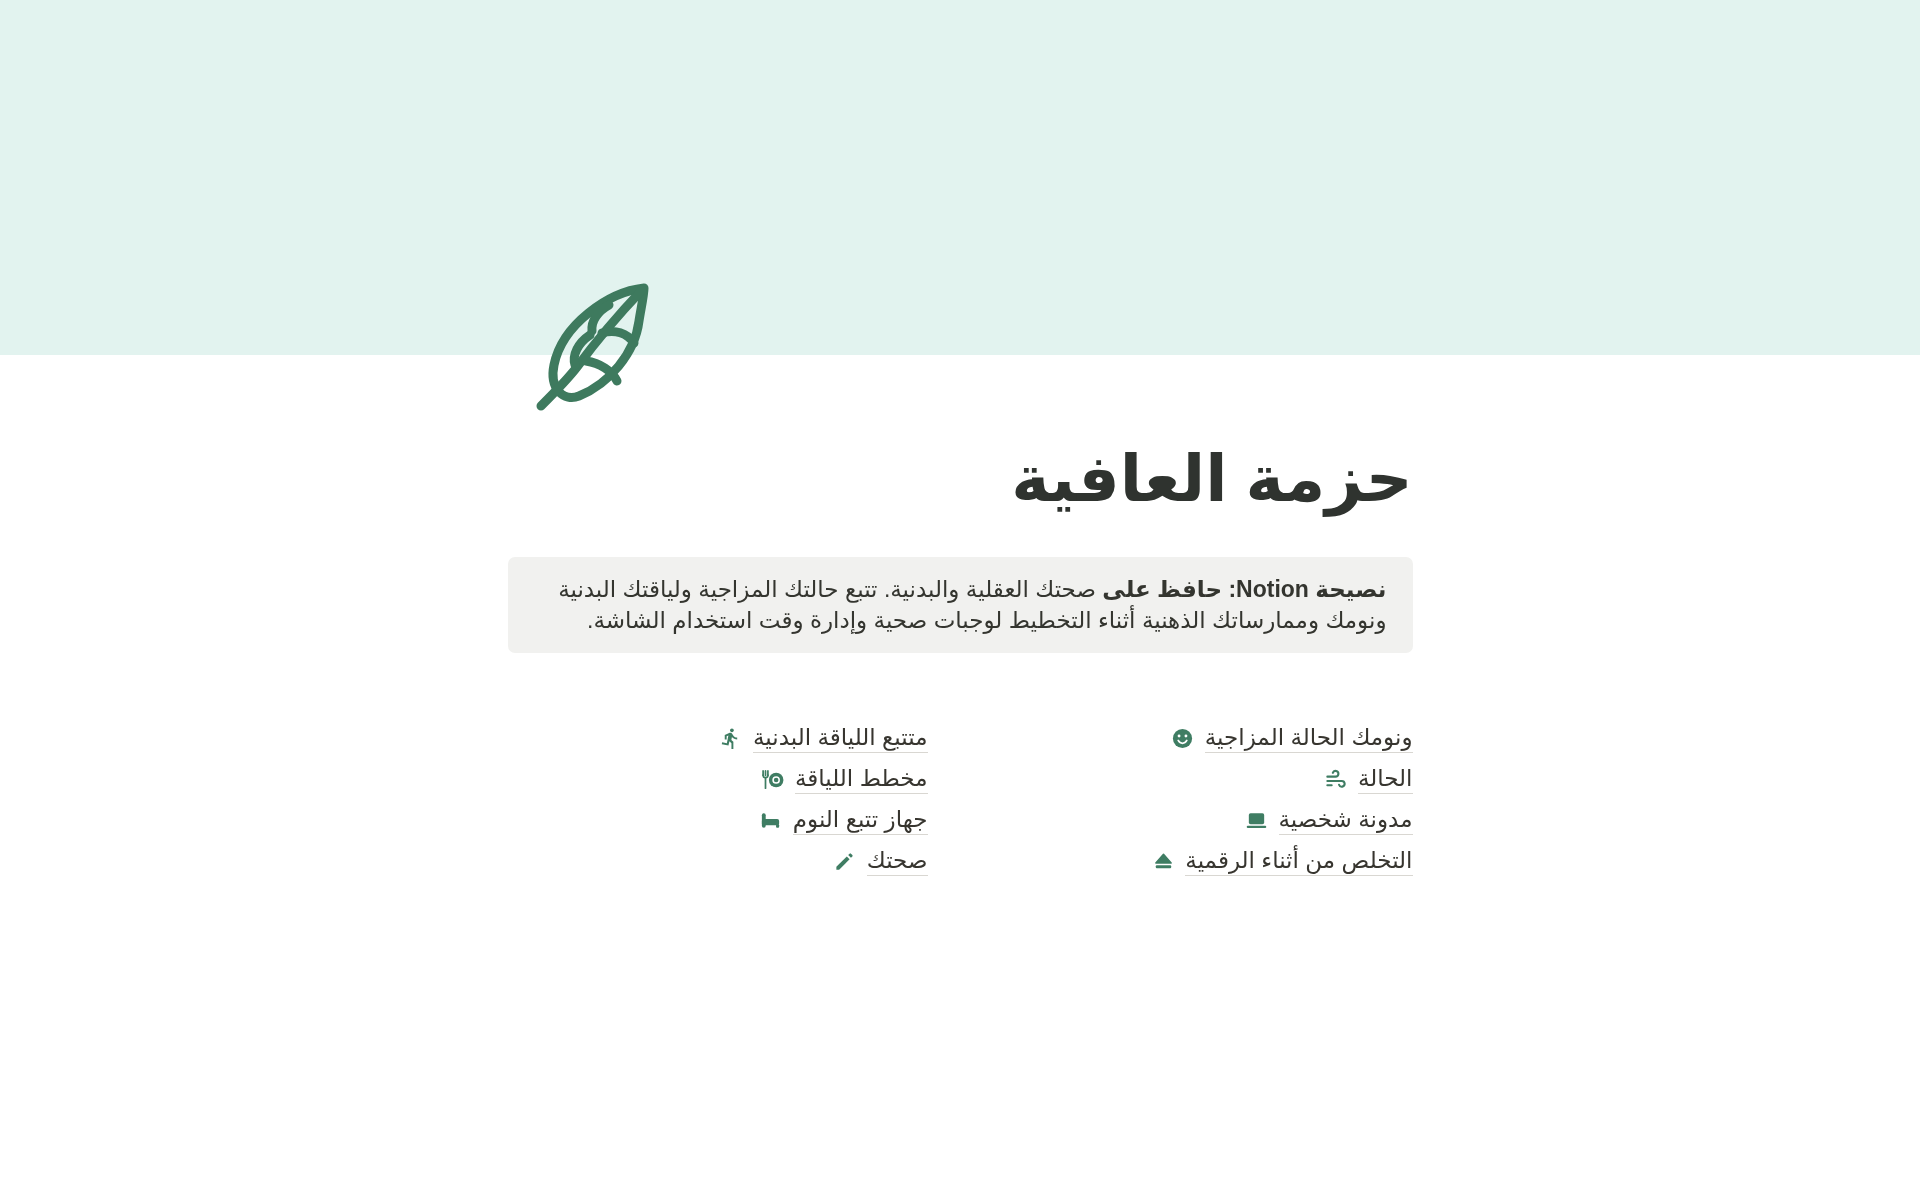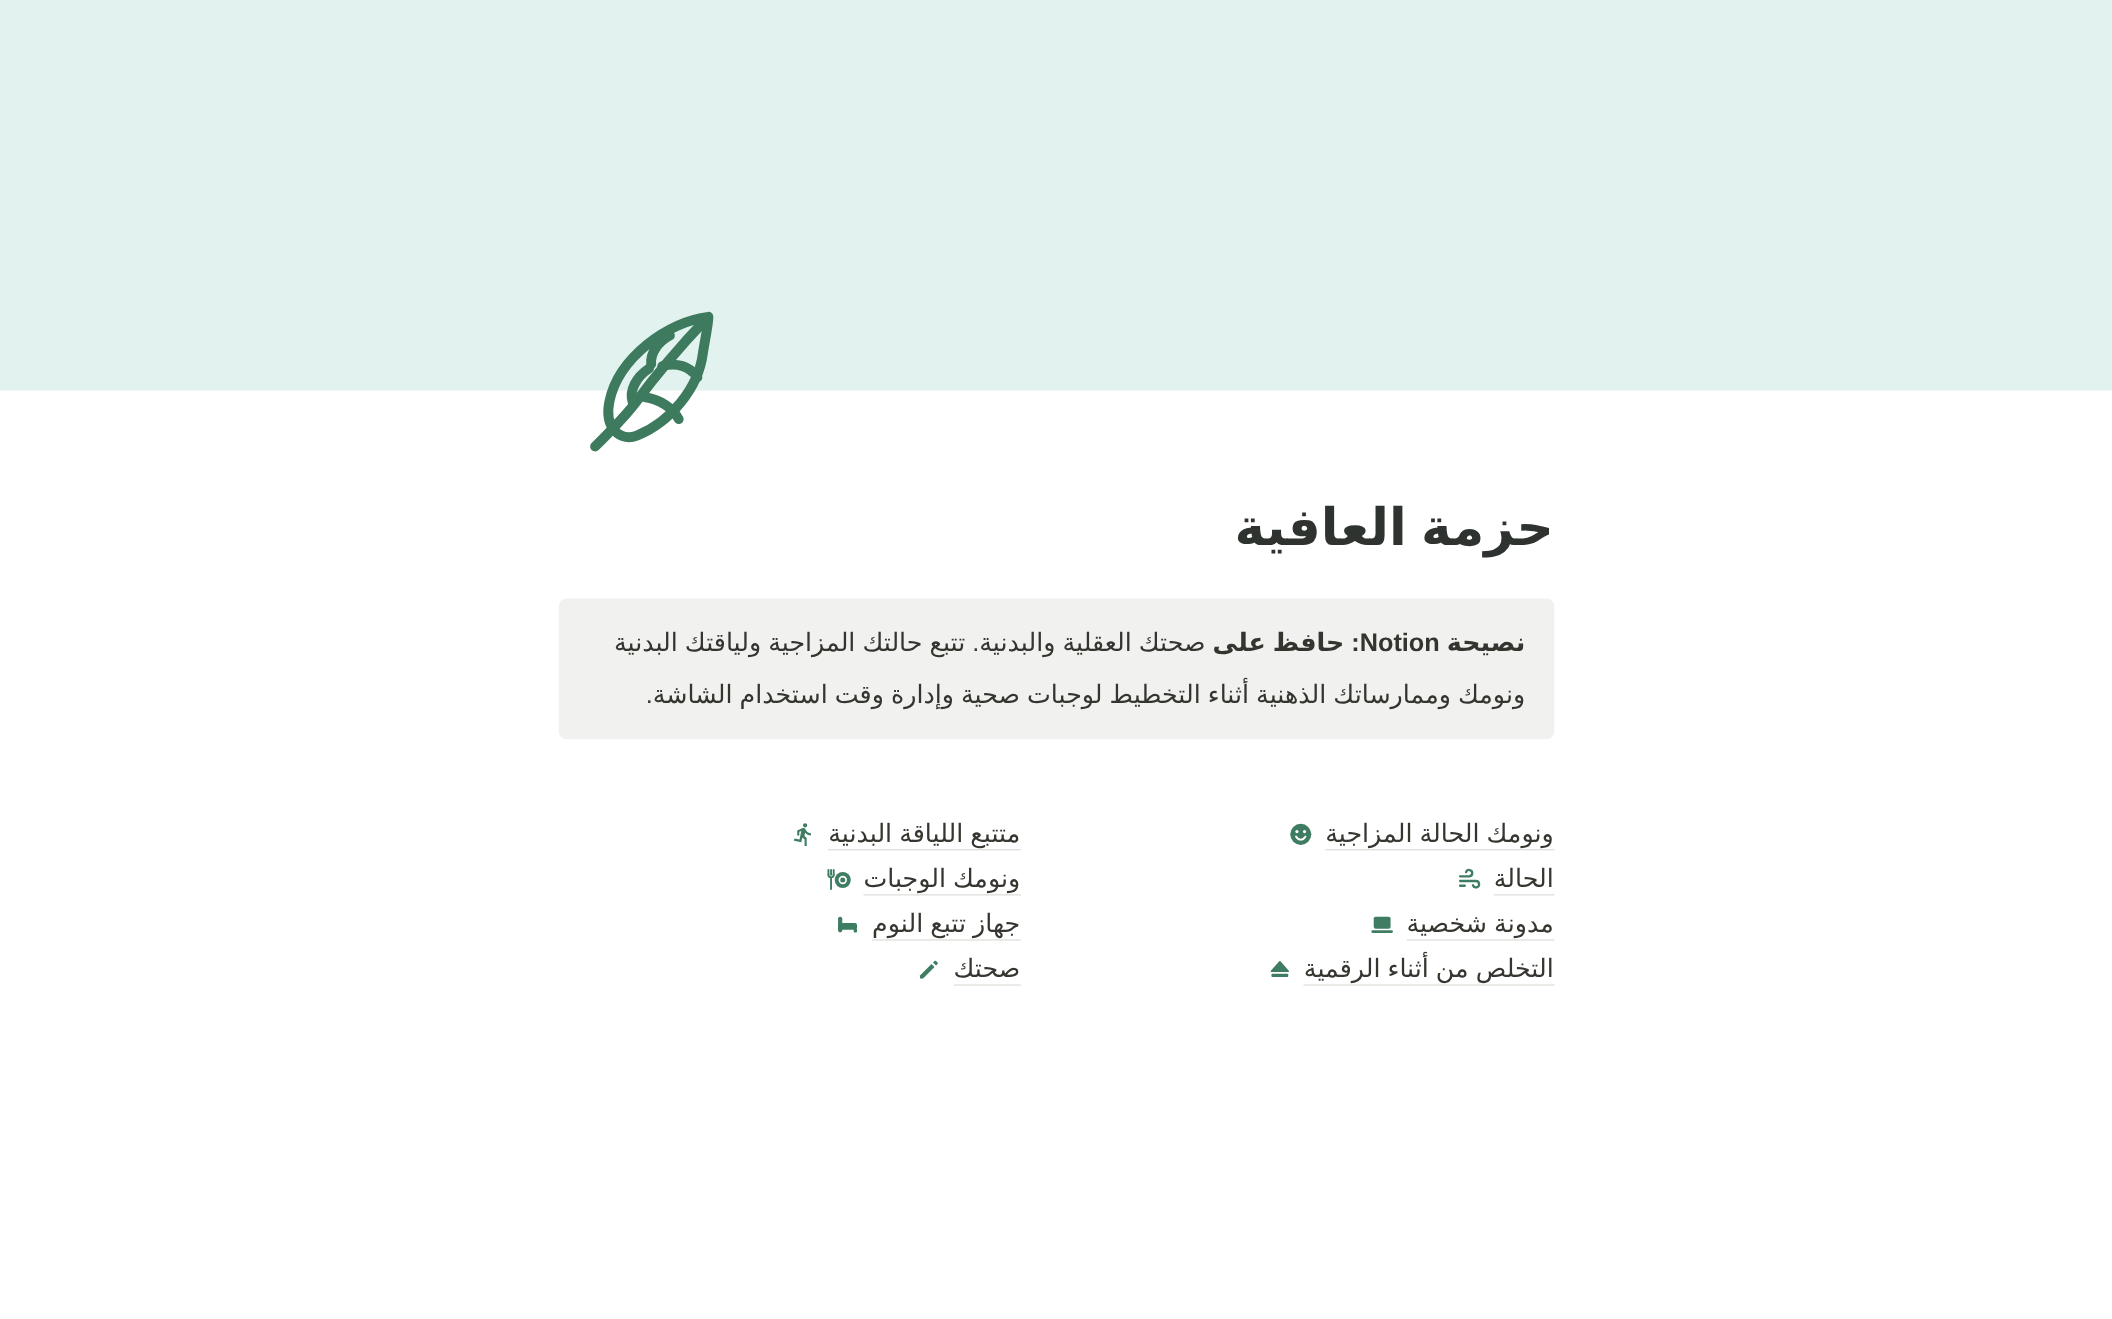--- a/index.html
+++ b/index.html
@@ -20,34 +20,34 @@
     left: 536px; top: 281px;
     width: 118px; height: 130px;
   }
   .content {
     width: 905px;
     margin: 0 auto;
     direction: rtl;
   }
   .page-title {
     margin-top: 90px;
-    font-size: 47px;
+    font-size: 65px;
     line-height: 68px;
     font-weight: 700;
     color: #2f332f;
     text-align: right;
     letter-spacing: 0;
   }
   .callout {
     margin-top: 28px;
     background: #f1f1ef;
     border-radius: 7px;
     padding: 17px 26px;
     font-size: 23px;
-    line-height: 47px;
+    line-height: 31px;
     color: #34352f;
     text-align: right;
   }
   .callout b { font-weight: 700; }
   .links-area {
     margin-top: 72px;
     display: flex;
     gap: 65px;
   }
   .link-col {
@@ -174,21 +174,21 @@
               <path d="M2.2 3 v4.5"></path>
                 <path d="M4.7 3 v4.5"></path>
                 <path d="M7.2 3 v4.5"></path>
               <path d="M2.2 7.5 a2.5 2.5 0 0 0 5 0"></path>
               <path d="M4.7 10 v11"></path>
             </g>
             <circle cx="15.8" cy="12.5" r="7.6" fill="#3f7d63"></circle>
             <circle cx="15.8" cy="12.5" r="3.2" fill="none" stroke="#ffffff" stroke-width="1.6"></circle>
           </svg>
         </span>
-        <span class="label">ونومك الوجبات</span>
+        <span class="label">مخطط اللياقة</span>
       </div>
 
       <div class="link-item">
         <span class="icon">
           <svg width="23" height="23" viewBox="0 0 24 24" fill="#3f7d63">
             <rect x="3" y="4.5" width="4" height="15" rx="2"></rect>
             <rect x="3" y="10.5" width="18" height="6.5" rx="2"></rect>
             <rect x="17.8" y="16" width="3.2" height="3.5" rx="1"></rect>
           </svg>
         </span>

